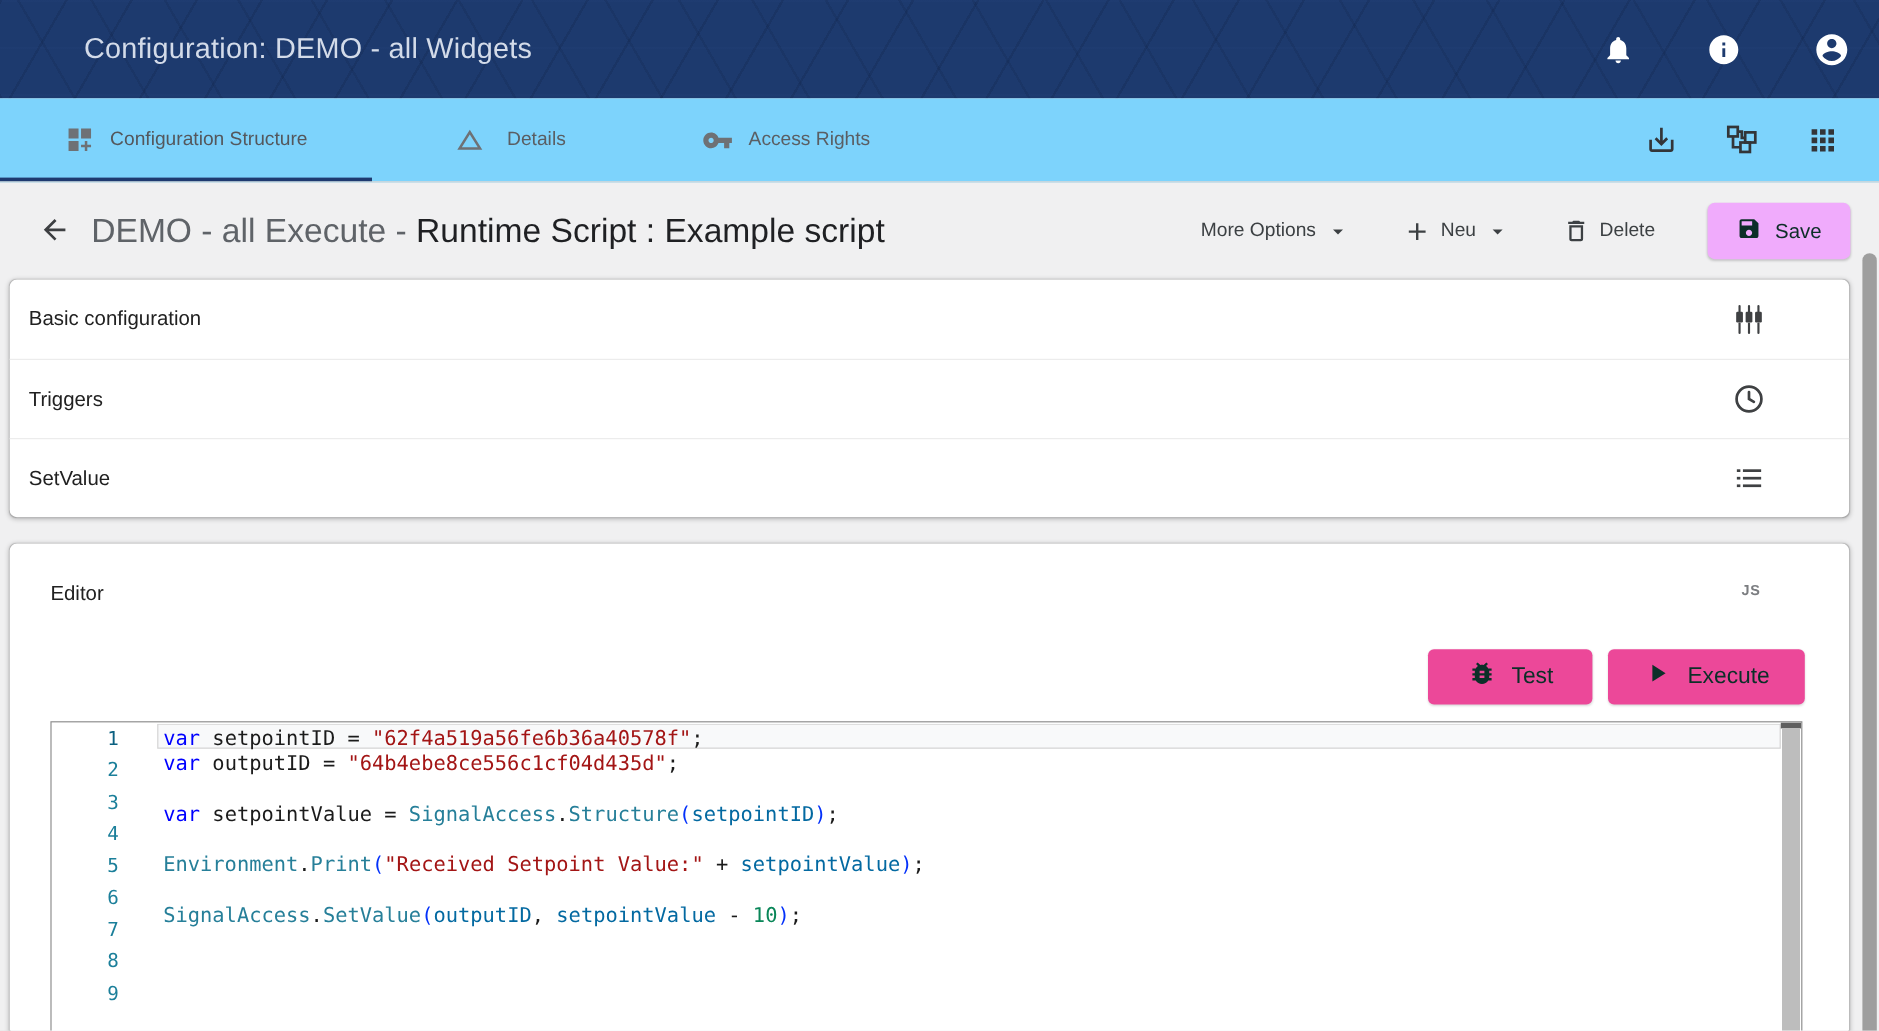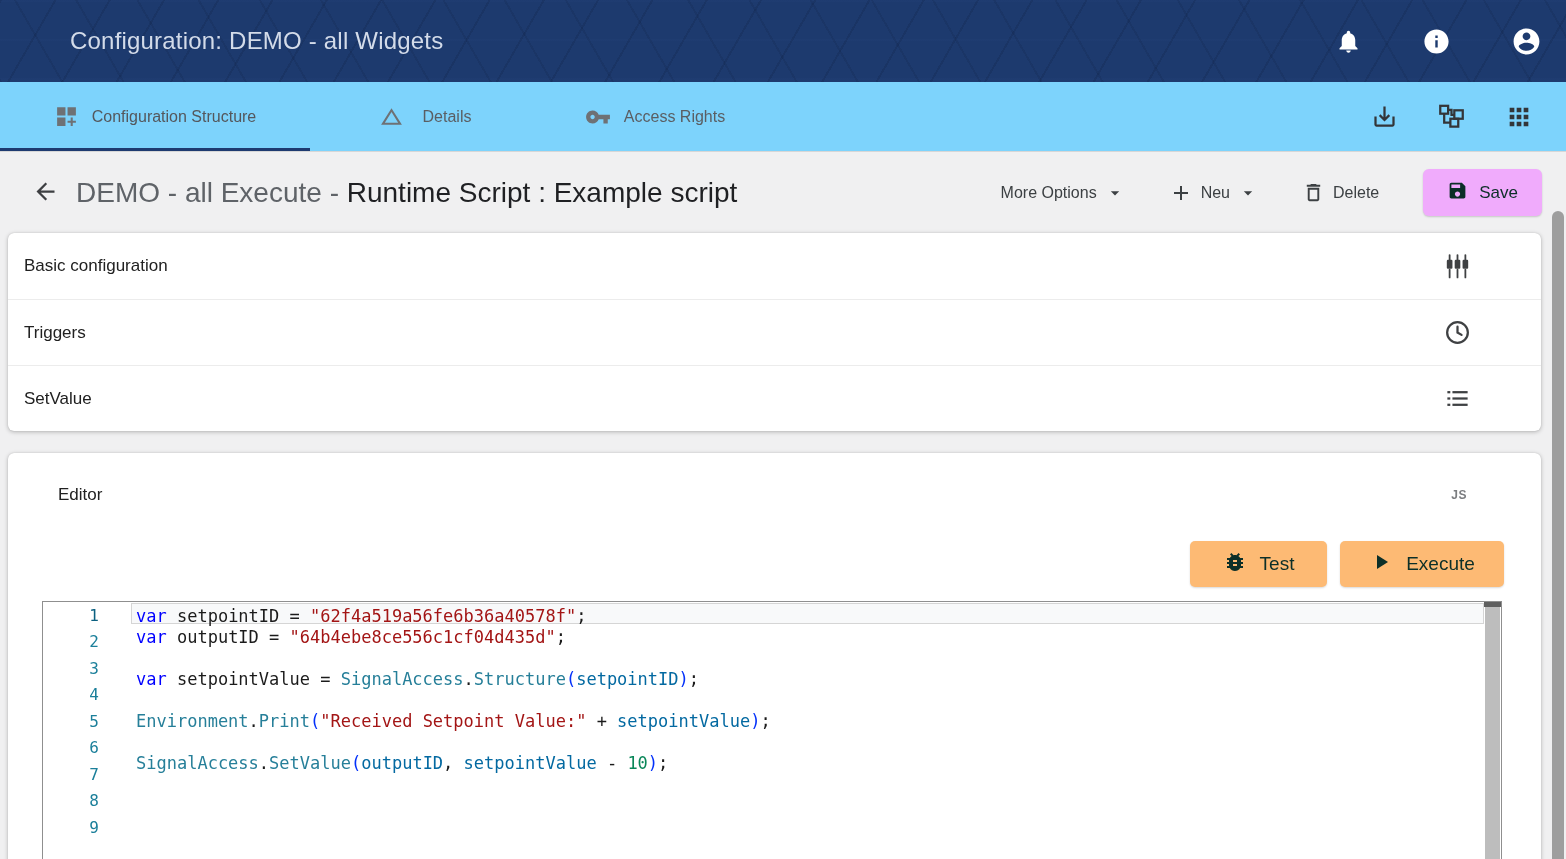--- a/index.html
+++ b/index.html
@@ -59,26 +59,26 @@
   .card { margin-left:8px; width:1533px; background:#ffffff; border-radius:6px;
           box-shadow:0 1px 4px rgba(0,0,0,.25), 0 0 1px rgba(0,0,0,.2); }
   .accordion { margin-bottom:22px; }
   .acc-row { height:66px; display:flex; align-items:center; padding:0 70px 0 16px; cursor:pointer; }
   .acc-row + .acc-row { border-top:1px solid #ececec; }
   .acc-label { font-size:17px; color:#212121; }
   .acc-icon { margin-left:auto; color:#3f4143; display:flex; }
 
   
   .editor-card { height:430px; border-radius:6px 6px 0 0; }
-  .ed-head { display:flex; align-items:center; padding:32px 74px 0 50px; }
+  .ed-head { display:flex; align-items:flex-start; padding:32px 74px 0 34px; }
   .ed-heading { font-size:17px; color:#212121; }
   .js-badge { margin-left:auto; font-size:12px; font-weight:700; color:#7b7d80; letter-spacing:.5px; }
   .ed-btns { display:flex; justify-content:flex-end; gap:13px; margin-top:36px; padding-right:37px; }
   .teal-btn { height:46px; display:flex; align-items:center; justify-content:center; gap:13px;
-              border:none; border-radius:5px; background:#fdba74; color:#0c2f28;
+              border:none; border-radius:5px; background:#ec4899; color:#0c2f28;
               font-family:inherit; font-size:19px; font-weight:500; cursor:pointer;
               box-shadow:0 1px 2px rgba(0,0,0,.15); }
   .test-btn { width:137px; } .exec-btn { width:164px; }
 
   
   .code-editor {
     position:relative; margin:14px 39px 0 34px; height:290px;
     border:1px solid #8f8f8f; background:#ffffff; overflow:hidden;
     display:flex; padding-top:1px;
     font-family:"DejaVu Sans Mono", monospace; font-size:17px;

